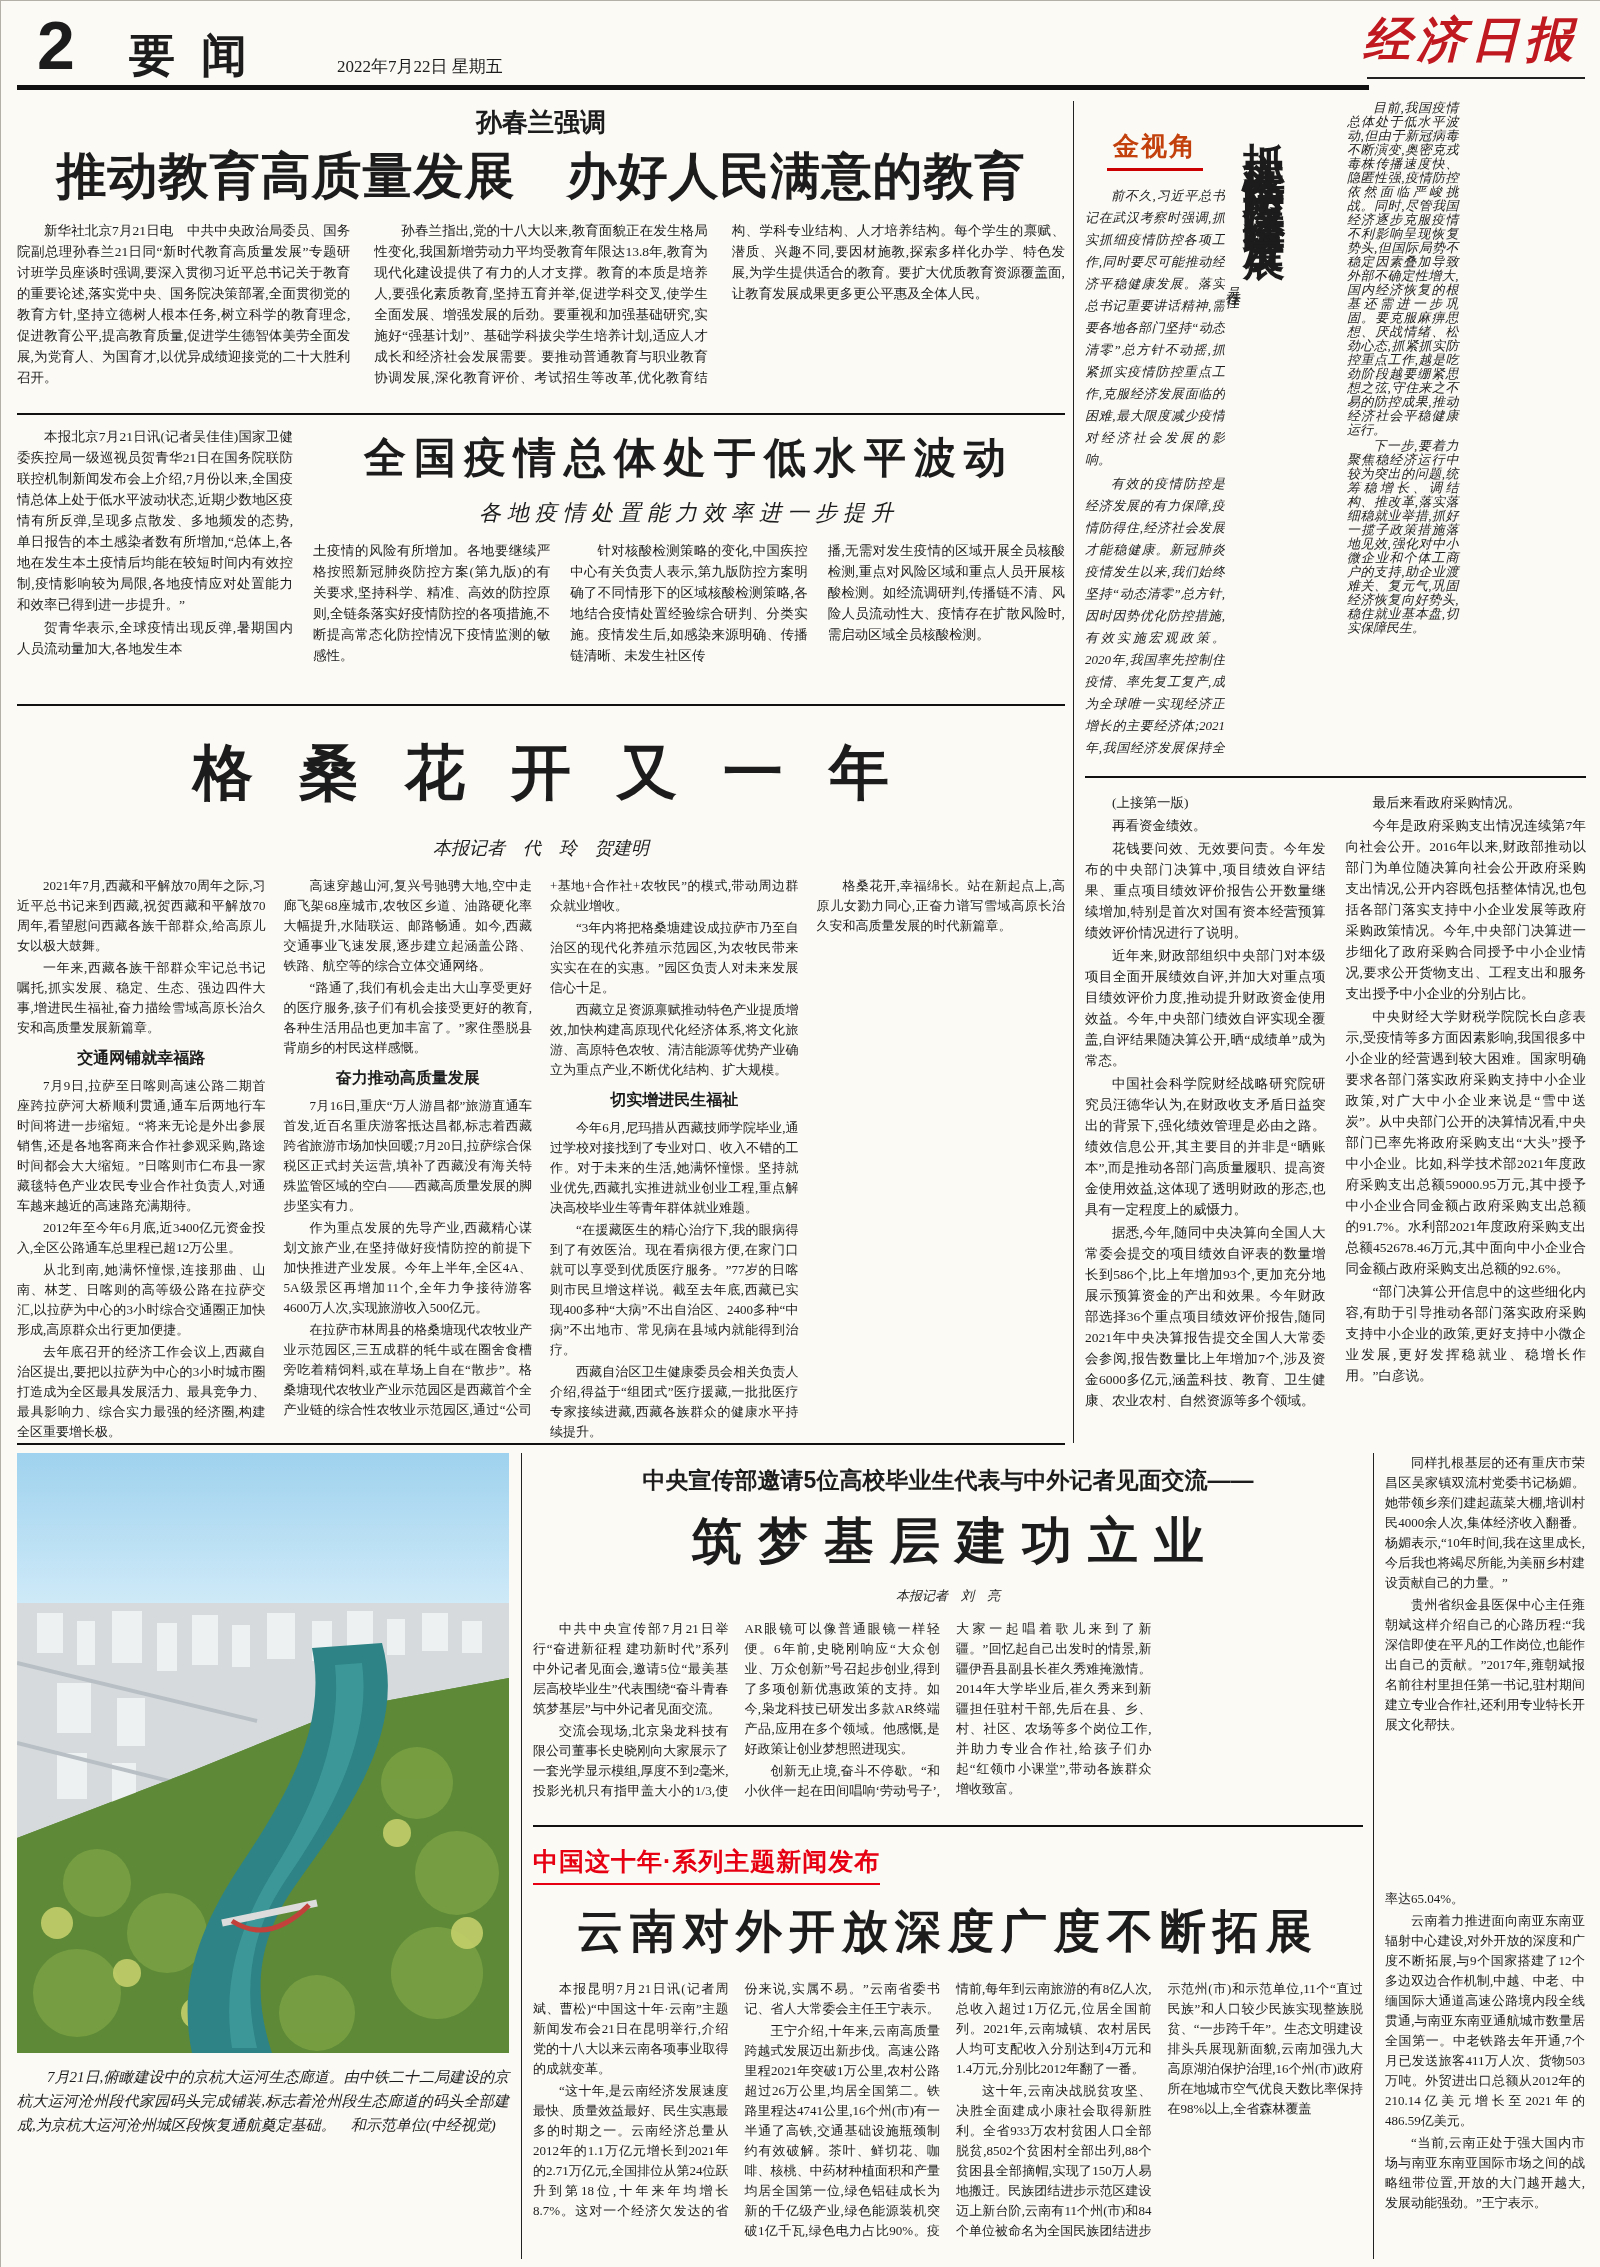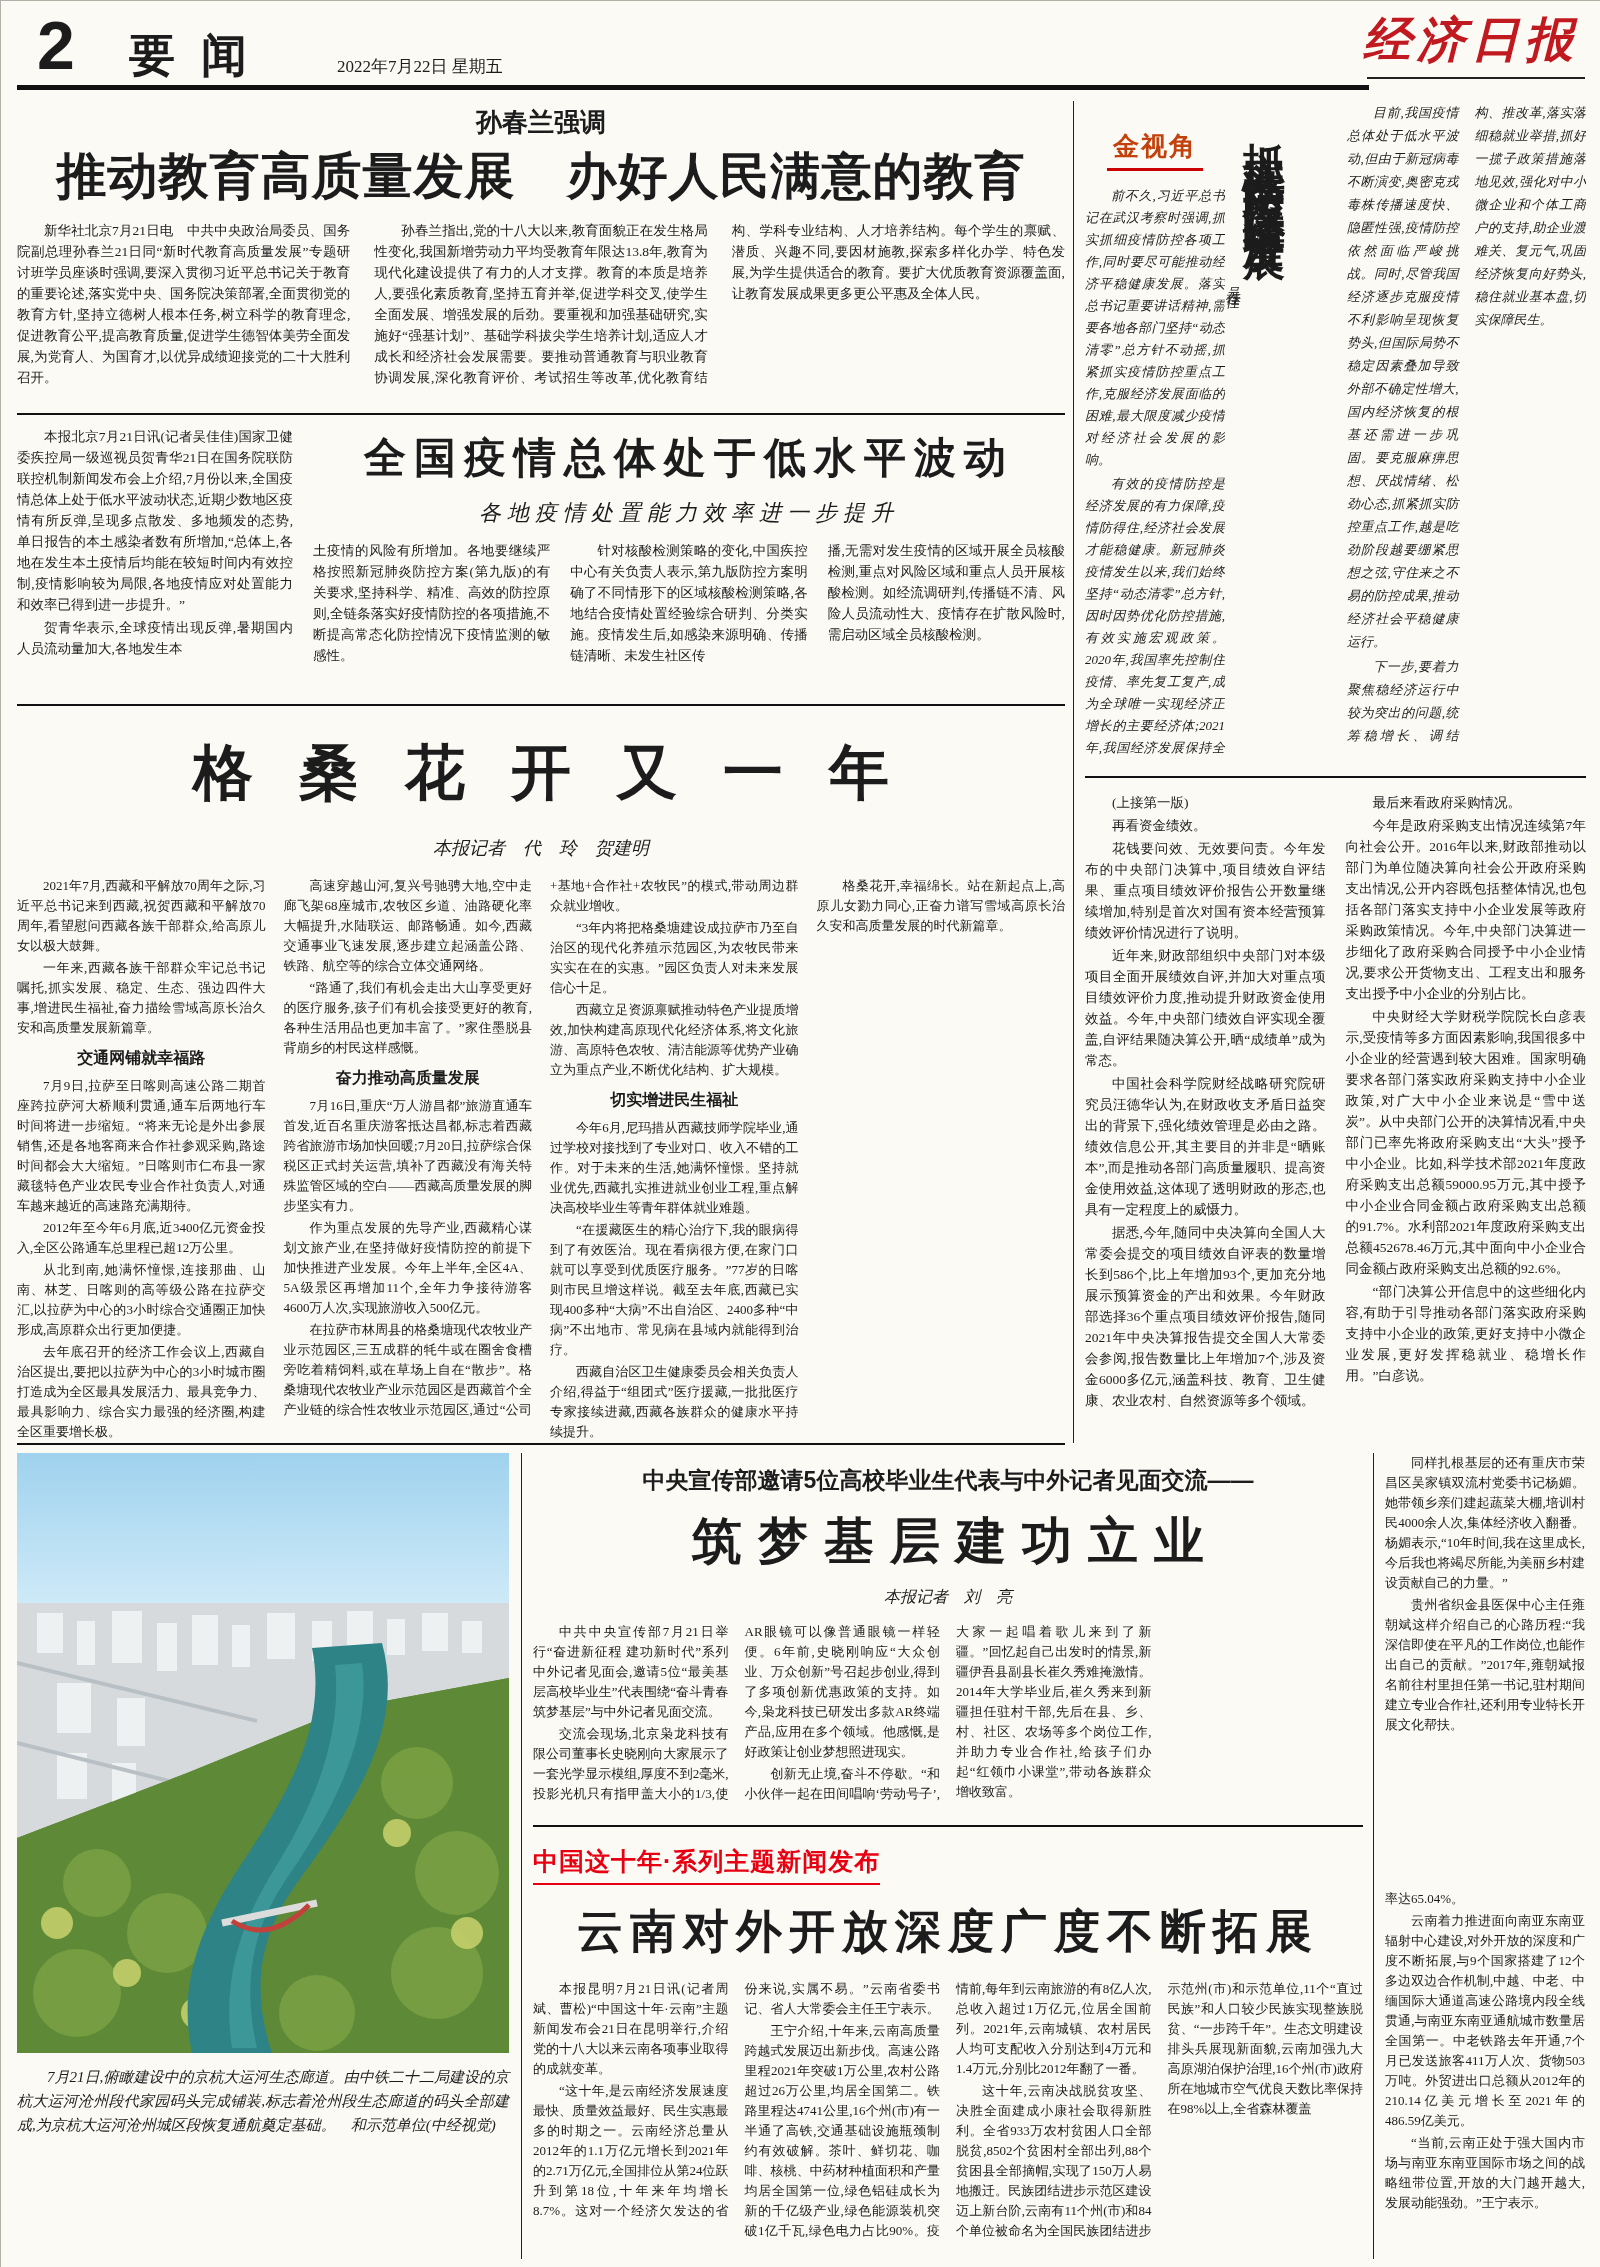--- a/index.html
+++ b/index.html
@@ -119,21 +119,21 @@
   <section class="abs" style="left:1084px;top:100px;width:501px;height:662px;">
     <div class="abs colfill" style="left:0;top:0;width:140px;height:662px;">
       <div class="center" style="margin-bottom:14px;"><span class="gv-label">金视角</span></div>
       <div class="kai" style="font-size:13px;line-height:22px;">
         <p>前不久,习近平总书记在武汉考察时强调,抓实抓细疫情防控各项工作,同时要尽可能推动经济平稳健康发展。落实总书记重要讲话精神,需要各地各部门坚持“动态清零”总方针不动摇,抓紧抓实疫情防控重点工作,克服经济发展面临的困难,最大限度减少疫情对经济社会发展的影响。</p>
         <p>有效的疫情防控是经济发展的有力保障,疫情防得住,经济社会发展才能稳健康。新冠肺炎疫情发生以来,我们始终坚持“动态清零”总方针,因时因势优化防控措施,有效实施宏观政策。2020年,我国率先控制住疫情、率先复工复产,成为全球唯一实现经济正增长的主要经济体;2021年,我国经济发展保持全球领先地位;今年上半年,我国经济克服困难保持增长,呈现企稳回升态势。实践证明,我国的防控政策最大程度减少了疫情对经济社会发展的影响,为经济平稳健康发展创造了良好条件。</p>
       </div>
     </div>
     <div class="abs vauthor" style="left:138px;top:175px;height:120px;">吴佳佳</div>
     <div class="abs vhead" style="left:158px;top:8px;height:650px;">抓实疫情防控保障经济发展</div>
-    <div class="abs kai colfill" style="left:262px;top:0;width:239px;height:662px;column-count:2;column-gap:16px;font-size:13px;line-height:23px;">
+    <div class="abs kai colfill" style="left:262px;top:0;width:239px;height:662px;column-count:2;column-gap:16px;font-size:13px;line-height:14px;">
       <p>目前,我国疫情总体处于低水平波动,但由于新冠病毒不断演变,奥密克戎毒株传播速度快、隐匿性强,疫情防控依然面临严峻挑战。同时,尽管我国经济逐步克服疫情不利影响呈现恢复势头,但国际局势不稳定因素叠加导致外部不确定性增大,国内经济恢复的根基还需进一步巩固。要克服麻痹思想、厌战情绪、松劲心态,抓紧抓实防控重点工作,越是吃劲阶段越要绷紧思想之弦,守住来之不易的防控成果,推动经济社会平稳健康运行。</p>
       <p>下一步,要着力聚焦稳经济运行中较为突出的问题,统筹稳增长、调结构、推改革,落实落细稳就业举措,抓好一揽子政策措施落地见效,强化对中小微企业和个体工商户的支持,助企业渡难关、复元气,巩固经济恢复向好势头,稳住就业基本盘,切实保障民生。</p>
     </div>
   </section>
 
   <section class="abs" style="left:1084px;top:775px;width:501px;height:667px;border-top:2px solid #111;">
     <div class="btext colfill" style="margin-top:14px;height:640px;column-count:2;column-gap:20px;">
       <p>(上接第一版)</p>
       <p>再看资金绩效。</p>
       <p>花钱要问效、无效要问责。今年发布的中央部门决算中,项目绩效自评结果、重点项目绩效评价报告公开数量继续增加,特别是首次对国有资本经营预算绩效评价情况进行了说明。</p>
@@ -203,21 +203,21 @@
       </svg>
     </div>
     <p class="caption noindent" style="text-indent:2em;"><span>7月21日,俯瞰建设中的京杭大运河生态廊道。由中铁二十二局建设的京杭大运河沧州段代家园码头完成铺装,标志着沧州段生态廊道的码头全部建成,为京杭大运河沧州城区段恢复通航奠定基础。</span>　<span>和示范单位(中经视觉)</span></p>
   </div>
 
   <div class="abs vline" style="left:520px;top:1452px;height:806px;"></div>
 
   <section class="abs" style="left:532px;top:1452px;width:830px;height:372px;border-bottom:2px solid #111;">
     <div class="zq-kicker center" style="margin-top:12px;">中央宣传部邀请5位高校毕业生代表与中外记者见面交流——</div>
     <div class="hl-serif-mid center" style="margin-top:12px;">筑梦基层建功立业</div>
-    <div class="byline center" style="margin-top:12px;font-size:16px;">本报记者　刘　亮</div>
+    <div class="byline center" style="margin-top:12px;font-size:13px;">本报记者　刘　亮</div>
     <div class="btext-sm colfill" style="margin-top:14px;height:188px;column-count:4;column-gap:16px;">
       <p>中共中央宣传部7月21日举行“奋进新征程 建功新时代”系列中外记者见面会,邀请5位“最美基层高校毕业生”代表围绕“奋斗青春 筑梦基层”与中外记者见面交流。</p>
       <p>交流会现场,北京枭龙科技有限公司董事长史晓刚向大家展示了一套光学显示模组,厚度不到2毫米,投影光机只有指甲盖大小的1/3,使AR眼镜可以像普通眼镜一样轻便。6年前,史晓刚响应“大众创业、万众创新”号召起步创业,得到了多项创新优惠政策的支持。如今,枭龙科技已研发出多款AR终端产品,应用在多个领域。他感慨,是好政策让创业梦想照进现实。</p>
       <p>创新无止境,奋斗不停歇。“和小伙伴一起在田间唱响‘劳动号子’,大家一起唱着歌儿来到了新疆。”回忆起自己出发时的情景,新疆伊吾县副县长崔久秀难掩激情。2014年大学毕业后,崔久秀来到新疆担任驻村干部,先后在县、乡、村、社区、农场等多个岗位工作,并助力专业合作社,给孩子们办起“红领巾小课堂”,带动各族群众增收致富。</p>
     </div>
   </section>
 
   <section class="abs" style="left:532px;top:1838px;width:830px;height:420px;">
     <div style="margin-top:6px;"><span class="series-label">中国这十年·系列主题新闻发布</span></div>
     <div class="hl3 center" style="margin-top:16px;">云南对外开放深度广度不断拓展</div>

